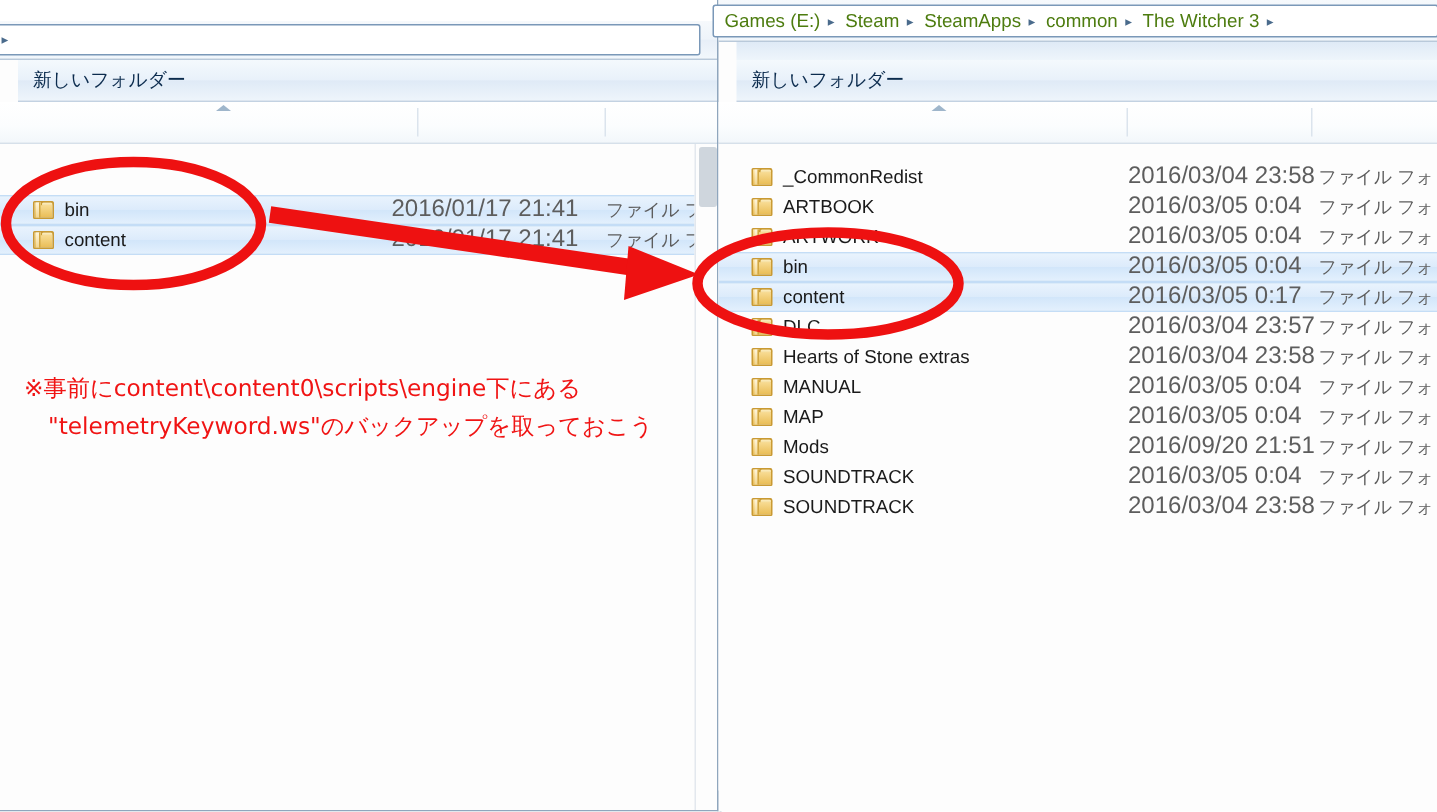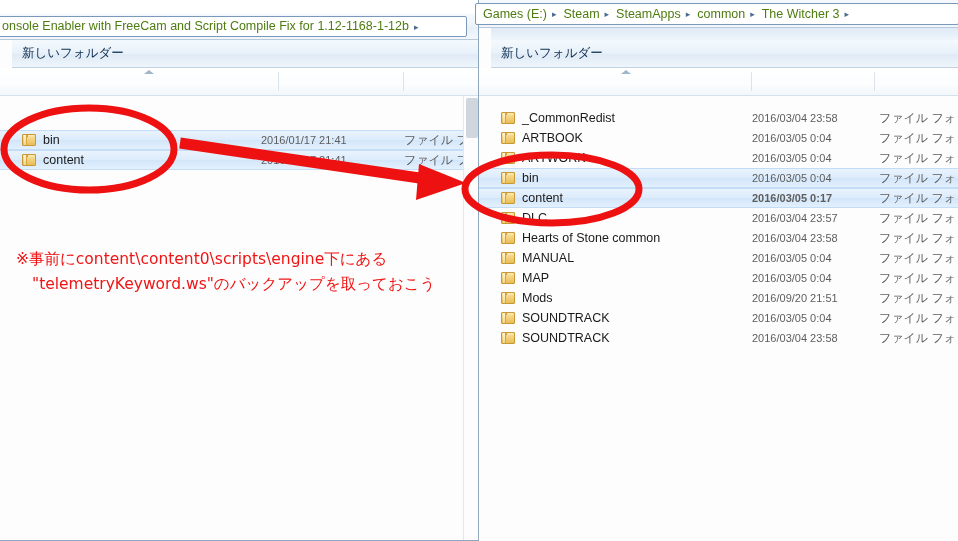--- a/index.html
+++ b/index.html
@@ -72,21 +72,21 @@
     position:absolute;left:0;right:0;height:20px;
     display:flex;align-items:center;
     font-size:12.5px;color:#1a1a1a;
     box-sizing:border-box;
   }
   .row.sel{
     background:linear-gradient(to bottom,#e9f3fd 0%,#dcebfb 50%,#d2e6fa 51%,#e3f0fd 100%);
     border-top:1px solid #c4ddf6;border-bottom:1px solid #c4ddf6;
   }
   .cell-name{position:absolute;display:flex;align-items:center;white-space:nowrap;}
-  .cell-date{position:absolute;color:#5d5d5d;font-size:11px;white-space:nowrap;}
+  .cell-date{position:absolute;color:#5d5d5d;font-size:16px;white-space:nowrap;}
   .cell-type{position:absolute;color:#5d5d5d;font-size:12px;white-space:nowrap;overflow:hidden;}
 
   
   .folder{position:relative;width:14px;height:12px;flex:0 0 14px;margin-right:7px;}
   .folder .back{
     position:absolute;left:0;top:0;width:14px;height:12px;
     background:linear-gradient(to bottom,#fbe2a0,#e9bd56);
     border:1px solid #c99a33;border-radius:1px 2px 1px 1px;box-sizing:border-box;
   }
   .folder .spine{
@@ -119,21 +119,20 @@
   }
   svg.overlay{position:absolute;left:0;top:0;width:958px;height:541px;pointer-events:none;}
 </style>
 </head>
 <body>
 
 <div class="window" style="left:0px;top:14px;width:481px;height:527px;border:1px solid #8fa6bd;border-left:none;border-top:none;">
 
   <div class="addressbar" style="top:0px;height:26px;border-top:none;">
     <div class="crumbbox" style="left:-6px;top:2px;width:473px;height:21px;">
-      <span class="crumb">onsole Enabler with FreeCam and Script Compile Fix for 1.12-1168-1-12b</span>
       <span class="crumb-sep">▸</span>
     </div>
   </div>
 
   <div class="toolbar" style="top:26px;height:28px;">
     <div class="tb-item">新しいフォルダー</div>
   </div>
 
   <div class="colhead" style="top:54px;height:28px;">
     <div class="ch" style="left:8px;width:270px;">
@@ -271,21 +270,21 @@
       </div>
       <div class="row sel" style="top: 92px;">
         <div class="cell-name" style="left: 22px;">
           <span class="folder">
             <span class="back"></span>
             <span class="flap"></span>
             <span class="spine"></span>
           </span>
           <span>content</span>
         </div>
-        <div class="cell-date" style="left: 273px; font-weight: bold;">2016/03/05 0:17</div>
+        <div class="cell-date" style="left: 273px;">2016/03/05 0:17</div>
         <div class="cell-type" style="left: 400px; width: 80px;">ファイル フォ</div>
       </div>
       <div class="row" style="top: 112px;">
         <div class="cell-name" style="left: 22px;">
           <span class="folder">
             <span class="back"></span>
             <span class="flap"></span>
             <span class="spine"></span>
           </span>
           <span>DLC</span>
@@ -293,21 +292,21 @@
         <div class="cell-date" style="left: 273px;">2016/03/04 23:57</div>
         <div class="cell-type" style="left: 400px; width: 80px;">ファイル フォ</div>
       </div>
       <div class="row" style="top: 132px;">
         <div class="cell-name" style="left: 22px;">
           <span class="folder">
             <span class="back"></span>
             <span class="flap"></span>
             <span class="spine"></span>
           </span>
-          <span>Hearts of Stone common</span>
+          <span>Hearts of Stone extras</span>
         </div>
         <div class="cell-date" style="left: 273px;">2016/03/04 23:58</div>
         <div class="cell-type" style="left: 400px; width: 80px;">ファイル フォ</div>
       </div>
       <div class="row" style="top: 152px;">
         <div class="cell-name" style="left: 22px;">
           <span class="folder">
             <span class="back"></span>
             <span class="flap"></span>
             <span class="spine"></span>

